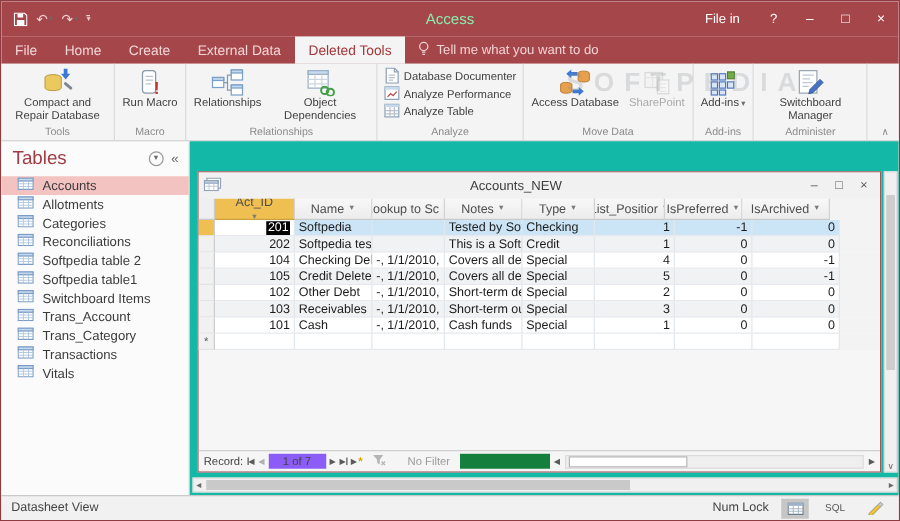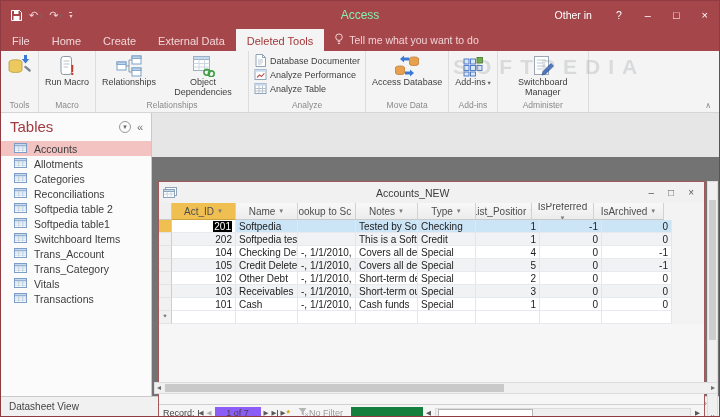--- a/index.html
+++ b/index.html
@@ -43,21 +43,21 @@
   .content{display:flex;height:283px;background:#e6e6e6;}
   .sidebar{width:151px;background:#fbfbfb;border-right:1px solid #c9c9c9;display:flex;flex-direction:column;}
   .sb-header{display:flex;align-items:center;padding:5px 6px 3px 9px;}
   .sb-title{color:#a03b42;font-size:15px;flex:1;}
   .sb-chev{width:12px;height:12px;border:1px solid #9a9a9a;border-radius:50%;color:#6a6a6a;font-size:6px;
            display:flex;align-items:center;justify-content:center;margin-right:6px;}
   .sb-coll{color:#6a6a6a;font-size:11px;margin-right:2px;}
   .sb-items{padding-top:3px;}
   .sb-item{display:flex;align-items:center;gap:7px;padding:2px 4px 2px 13px;font-size:10.5px;color:#3c3c3c;height:15px;}
   .sb-item.selected{background:#f3c3c2;}
-  .workarea{flex:1;position:relative;background:#737373;margin-top:44px;}
+  .workarea{flex:1;position:relative;background:#14b8a6;}
   
   .docwin{position:absolute;left:6px;top:24px;width:547px;height:241px;background:#f6f6f6;
           border:1px solid #a2575c;display:flex;flex-direction:column;}
   .doc-titlebar{height:21px;display:flex;align-items:center;background:#f1f1f1;padding:0 4px;flex:none;}
   .doc-title{flex:1;text-align:center;font-size:10.5px;color:#3c3c3c;}
   .doc-ctrls{display:flex;gap:14px;color:#5a5a5a;font-size:10px;padding-right:6px;}
   .grid{flex:none;}
   .grid-header{display:flex;height:17px;font-size:10px;color:#4d4d4d;}
   .hsel{width:13px;background:#efefef;border-right:1px solid #cdcdcd;border-bottom:1px solid #c9c9c9;flex:none;}
   .hcell{background:linear-gradient(#f8f8f8,#ececec);border-right:1px solid #d2d2d2;border-bottom:1px solid #c9c9c9;
@@ -79,21 +79,21 @@
   .doc-filler{flex:1;background:#f6f6f6;}
   
   .recordnav{height:17px;background:#f5f5f5;border-top:1px solid #d0d0d0;display:flex;align-items:center;
              font-size:9px;color:#444;gap:3px;padding:0 4px;flex:none;}
   .rn-b{font-size:6.5px;color:#5a5a5a;display:flex;align-items:center;}
   .rn-b .bar{display:inline-block;width:1px;height:6px;background:#5a5a5a;}
   .rn-b.dis{color:#b0b0b0;}
   .rn-count{background:#fff;border:6px solid #8b5cf6;width:46px;height:12px;display:flex;align-items:center;
             justify-content:center;font-size:9px;}
   .star{color:#d8a200;font-style:normal;font-weight:bold;font-size:9px;margin-left:1px;}
-  .rn-filter{display:flex;align-items:center;gap:0;color:#9b9b9b;margin-left:5px;text-align:right;}
+  .rn-filter{display:flex;align-items:center;gap:17px;color:#9b9b9b;margin-left:5px;text-align:right;}
   .rn-search{width:72px;height:12px;border:6px solid #15803d;font-size:9px;padding:0 3px;margin-left:5px;
              font-family:"Liberation Sans",sans-serif;color:#333;}
   .rn-search::placeholder{color:#333;opacity:1;}
   .rn-track{flex:1;height:11px;background:#efefef;border:1px solid #dcdcdc;position:relative;margin:0 1px;}
   .rn-thumb{position:absolute;left:2px;top:0;bottom:0;width:95px;background:#fff;border:1px solid #b5b5b5;}
   
   .vstrip{position:absolute;right:1px;top:24px;height:241px;width:11px;background:#f0f0f0;
           border:1px solid #dcdcdc;}
   .vthumb{position:absolute;left:1px;right:1px;top:18px;height:140px;background:#cdcdcd;}
   .vdown{position:absolute;bottom:0;left:0;right:0;text-align:center;font-size:7px;color:#6a6a6a;}
@@ -122,21 +122,21 @@
             <rect x="3" y="1" width="4.5" height="3" fill="#fff"></rect>
             <rect x="2.5" y="6" width="6" height="4" fill="#fff"></rect>
           </svg>
         </span>
       <span class="qbtn">↶<span class="dd">▾</span></span>
       <span class="qbtn">↷<span class="dd">▾</span></span>
       <span class="qbtn qat-more">▾</span>
     </div>
     <div class="apptitle">Access</div>
     <div class="tcontrols">
-      <span>Other in</span>
+      <span>File in</span>
       <span>?</span>
       <span class="wbtn">–</span>
       <span class="wbtn">□</span>
       <span class="wbtn">×</span>
     </div>
   </div>
 
   <div class="tabrow">
     <div class="tabs" id="tabs-container">
         <div class="tab">File</div>
@@ -160,20 +160,21 @@
           <div class="rgc">
             <div class="rbtn-large">
               <span class="ricon">
                 <svg width="25" height="23" viewBox="0 0 25 23">
                   <path d="M17 1h3v4h2.2L18.5 9.5 14.8 5H17z" fill="#3a7ad6"></path>
                   <ellipse cx="8.5" cy="8" rx="6.5" ry="2.3" fill="#ecc95e" stroke="#b59a3c" stroke-width=".8"></ellipse>
                   <path d="M2 8v8.2c0 1.3 2.9 2.3 6.5 2.3s6.5-1 6.5-2.3V8" fill="#ecc95e" stroke="#b59a3c" stroke-width=".8"></path>
                   <rect x="16.5" y="13.5" width="8" height="2.4" rx="1.2" transform="rotate(40 20.5 14.7)" fill="#7d8791"></rect>
                 </svg>
               </span>
+              <span class="rlbl">Compact and Repair Database</span>
             </div>
           </div>
           <div class="rgl">Tools</div>
         </div>
         <div class="rgroup">
           <div class="rgc">
             <div class="rbtn-large">
               <span class="ricon">
                 <svg width="20" height="22" viewBox="0 0 20 22">
                   <rect x="4" y="1.5" width="10.5" height="18" rx="2.5" fill="#fff" stroke="#8a97a5"></rect>
@@ -253,20 +254,31 @@
                 <svg width="26" height="22" viewBox="0 0 26 22">
                   <path d="M6 4l4-3.5v2h5v3H10v2z" fill="#3a7ad6"></path>
                   <path d="M20 18l-4 3.5v-2h-5v-3h5v-2z" fill="#3a7ad6"></path>
                   <ellipse cx="6" cy="12.5" rx="4.5" ry="1.6" fill="#e8a04c" stroke="#b5742c" stroke-width=".7"></ellipse>
                   <path d="M1.5 12.5v5.5c0 .9 2 1.6 4.5 1.6s4.5-.7 4.5-1.6v-5.5" fill="#e8a04c" stroke="#b5742c" stroke-width=".7"></path>
                   <ellipse cx="20" cy="3.5" rx="4.5" ry="1.6" fill="#e8a04c" stroke="#b5742c" stroke-width=".7"></ellipse>
                   <path d="M15.5 3.5V9c0 .9 2 1.6 4.5 1.6s4.5-.7 4.5-1.6V3.5" fill="#e8a04c" stroke="#b5742c" stroke-width=".7"></path>
                 </svg>
               </span>
               <span class="rlbl">Access Database</span>
+            </div>
+            <div class="rbtn-large disabled">
+              <span class="ricon">
+                <svg width="24" height="22" viewBox="0 0 24 22">
+                  <rect x="3" y="3" width="14" height="12" fill="#f2f2f2" stroke="#b9b9b9"></rect>
+                  <path d="M3 7h14M9 3v12" stroke="#d5d5d5"></path>
+                  <rect x="13" y="9" width="9" height="11" fill="#fafafa" stroke="#b9b9b9"></rect>
+                  <path d="M15 12h5M15 15h5M15 18h5" stroke="#d5d5d5"></path>
+                </svg>
+              </span>
+              <span class="rlbl">SharePoint</span>
             </div>
           </div>
           <div class="rgl">Move Data</div>
         </div>
         <div class="rgroup">
           <div class="rgc">
             <div class="rbtn-large">
               <span class="ricon">
                 <svg width="22" height="22" viewBox="0 0 22 22">
                   <g fill="#dbe6f5" stroke="#4472c4" stroke-width=".9">
@@ -386,29 +398,29 @@
                 <path d="M4.7 2.8v6.7M8.8 2.8v6.7M.5 5h12M.5 7.2h12" stroke="#aec4da" stroke-width=".7"></path>
               </svg></span>
             <span>Trans_Category</span>
           </div>
           <div class="sb-item">
             <span><svg width="13" height="10" viewBox="0 0 13 10">
                 <rect x=".5" y=".5" width="12" height="9" fill="#fff" stroke="#7a9cc6"></rect>
                 <rect x=".5" y=".5" width="12" height="2.3" fill="#c7d9ec" stroke="#7a9cc6"></rect>
                 <path d="M4.7 2.8v6.7M8.8 2.8v6.7M.5 5h12M.5 7.2h12" stroke="#aec4da" stroke-width=".7"></path>
               </svg></span>
+            <span>Transactions</span>
+          </div>
+          <div class="sb-item">
+            <span><svg width="13" height="10" viewBox="0 0 13 10">
+                <rect x=".5" y=".5" width="12" height="9" fill="#fff" stroke="#7a9cc6"></rect>
+                <rect x=".5" y=".5" width="12" height="2.3" fill="#c7d9ec" stroke="#7a9cc6"></rect>
+                <path d="M4.7 2.8v6.7M8.8 2.8v6.7M.5 5h12M.5 7.2h12" stroke="#aec4da" stroke-width=".7"></path>
+              </svg></span>
             <span>Vitals</span>
-          </div>
-          <div class="sb-item">
-            <span><svg width="13" height="10" viewBox="0 0 13 10">
-                <rect x=".5" y=".5" width="12" height="9" fill="#fff" stroke="#7a9cc6"></rect>
-                <rect x=".5" y=".5" width="12" height="2.3" fill="#c7d9ec" stroke="#7a9cc6"></rect>
-                <path d="M4.7 2.8v6.7M8.8 2.8v6.7M.5 5h12M.5 7.2h12" stroke="#aec4da" stroke-width=".7"></path>
-              </svg></span>
-            <span>Transactions</span>
           </div>
         </div>
     </div>
 
     <div class="workarea">
 
       <div class="docwin">
         <div class="doc-titlebar">
           <span><svg width="14" height="11" viewBox="0 0 14 11">
                 <rect x="2.5" y=".5" width="11" height="8" fill="#fff" stroke="#8fa3b8"></rect>
@@ -420,21 +432,21 @@
           <span class="doc-ctrls">
             <span>–</span>
             <span>□</span>
             <span>×</span>
           </span>
         </div>
 
         <div class="grid" id="datasheet-grid">
             <div class="grid-header">
               <div class="hsel"></div>
-              <div class="hcell gold" style="width: 64px;">
+              <div class="hcell gold" style="width: 64px; flex-direction: column;">
                 <span>Act_ID</span>
                 <span class="hdd">▼</span>
               </div>
               <div class="hcell" style="width: 62px;">
                 <span>Name</span>
                 <span class="hdd">▼</span>
               </div>
               <div class="hcell" style="width: 58px;">
                 <span>Lookup to Sc</span>
                 <span class="hdd">▼</span>
@@ -444,21 +456,21 @@
                 <span class="hdd">▼</span>
               </div>
               <div class="hcell" style="width: 58px;">
                 <span>Type</span>
                 <span class="hdd">▼</span>
               </div>
               <div class="hcell" style="width: 56px;">
                 <span>List_Positior</span>
                 <span class="hdd">▼</span>
               </div>
-              <div class="hcell" style="width: 62px; flex-direction: column;">
+              <div class="hcell" style="width: 62px;">
                 <span>IsPreferred</span>
                 <span class="hdd">▼</span>
               </div>
               <div class="hcell" style="width: 70px;">
                 <span>IsArchived</span>
                 <span class="hdd">▼</span>
               </div>
               <div class="hfiller"></div>
             </div>
             <div class="grid-row selected">

